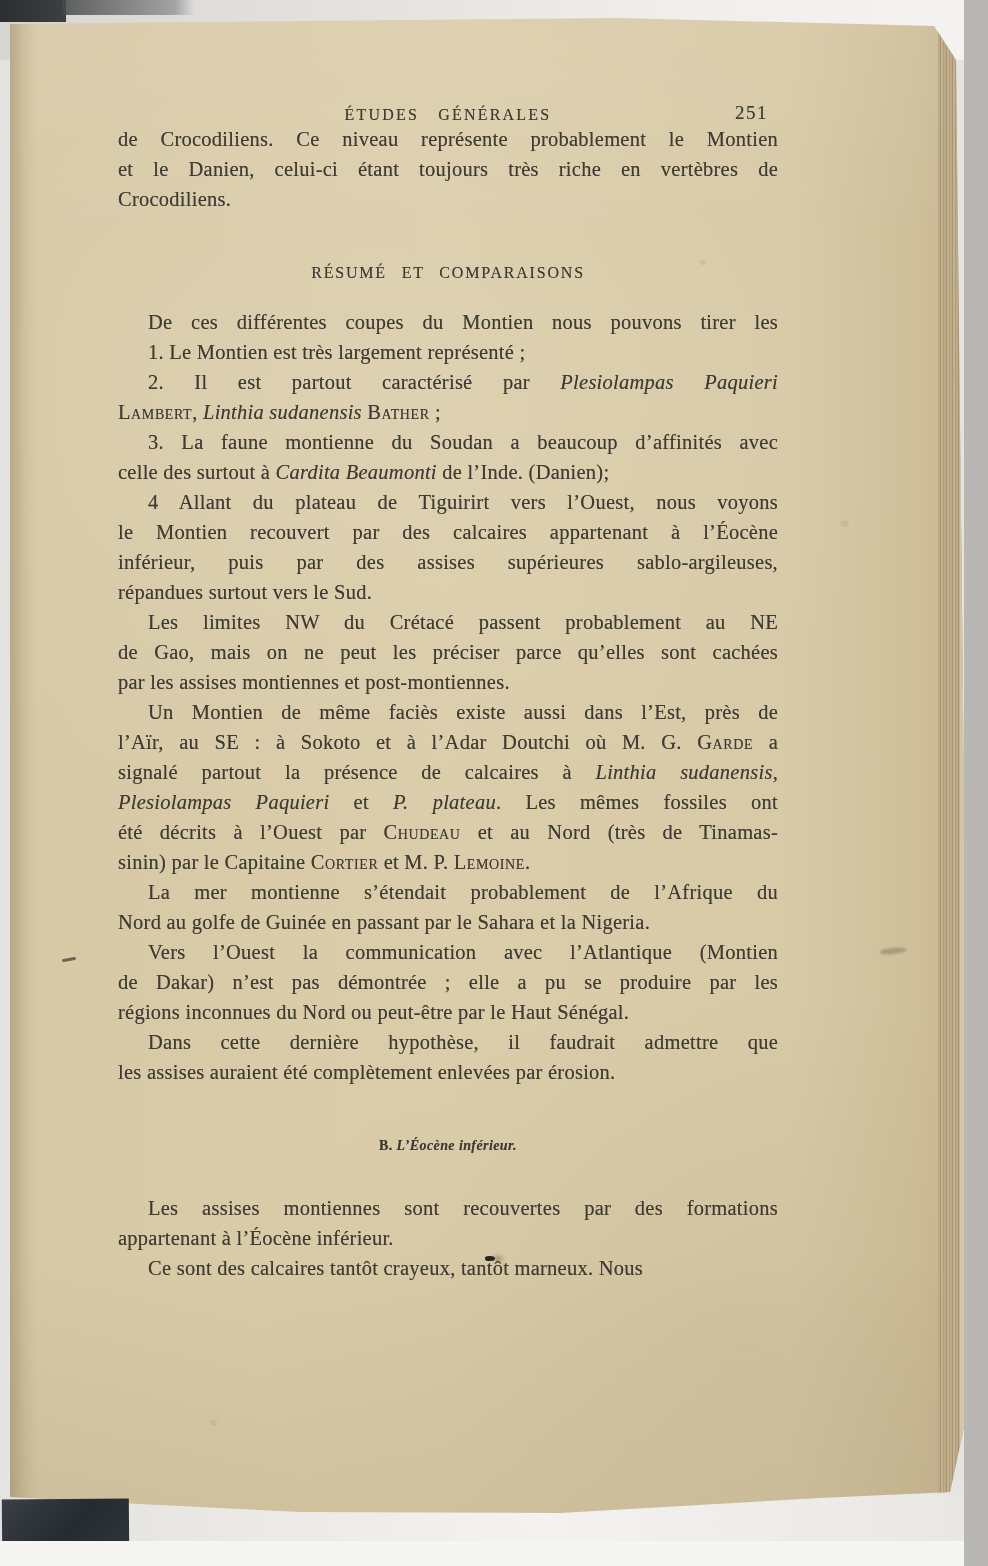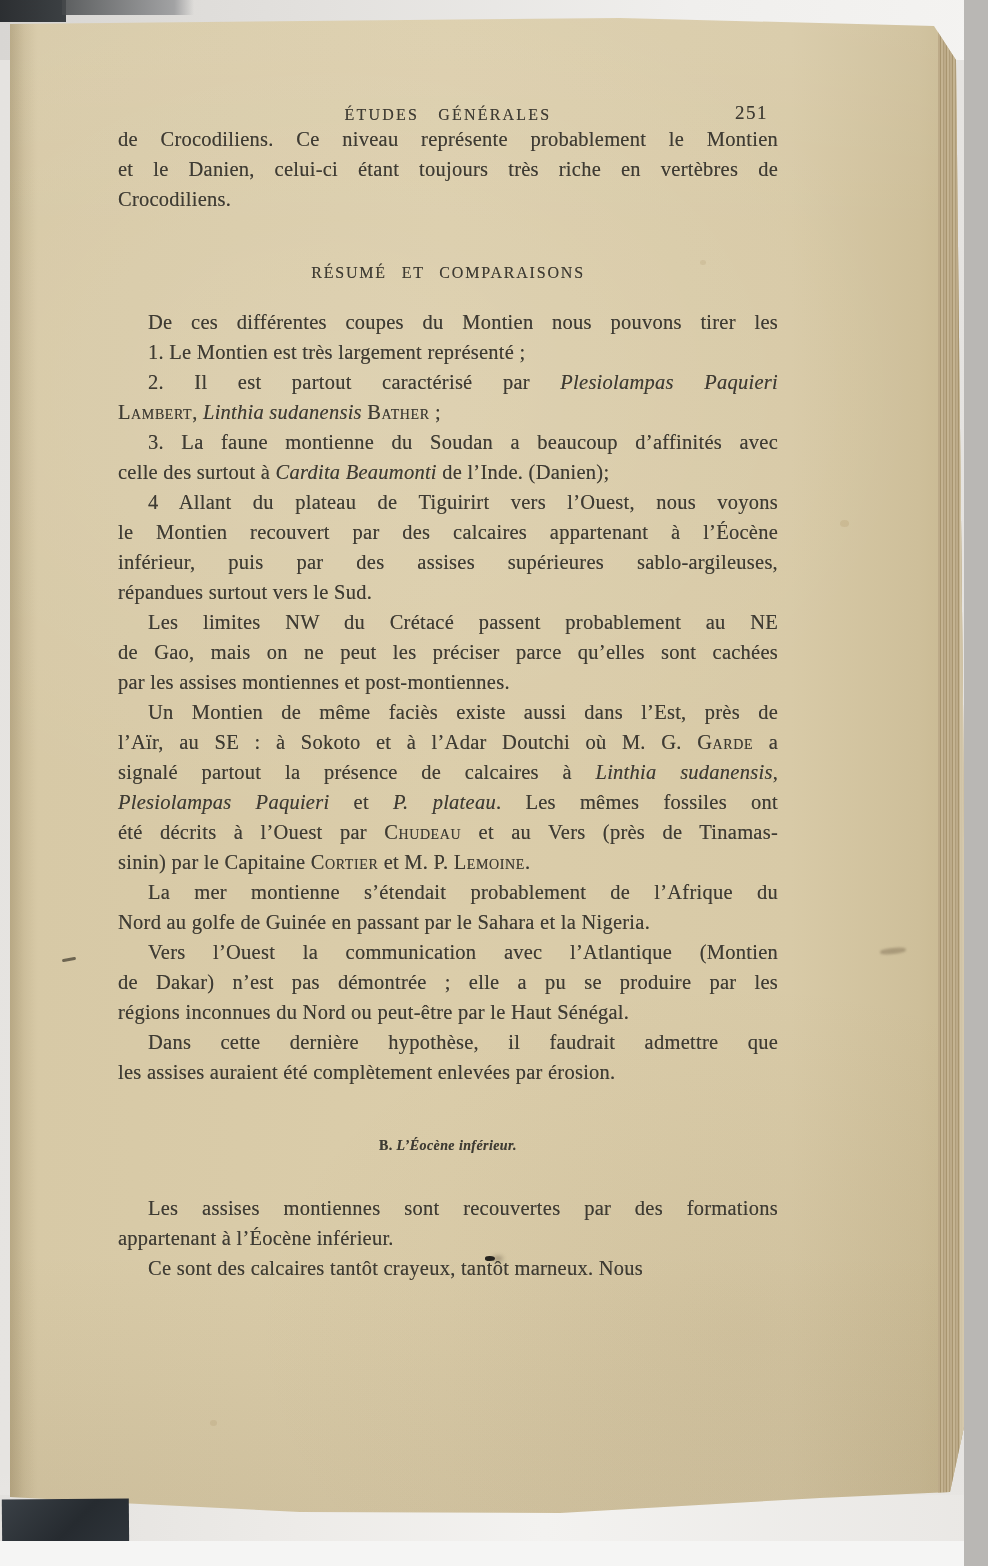--- a/index.html
+++ b/index.html
@@ -152,21 +152,21 @@
         <div class="block para indent">
           <div class="line just"><span>Les limites NW du Crétacé passent probablement au NE</span></div>
           <div class="line just"><span>de Gao, mais on ne peut les préciser parce qu’elles sont cachées</span></div>
           <div class="line"><span>par les assises montiennes et post-montiennes.</span></div>
         </div>
         <div class="block para indent">
           <div class="line just"><span>Un Montien de même faciès existe aussi dans l’Est, près de</span></div>
           <div class="line just"><span>l’Aïr, au SE : à Sokoto et à l’Adar Doutchi où M. G. </span><span class="sc">Garde</span><span> a</span></div>
           <div class="line just"><span>signalé partout la présence de calcaires à </span><span class="i">Linthia sudanensis</span><span>,</span></div>
           <div class="line just"><span class="i">Plesiolampas Paquieri</span><span> et </span><span class="i">P. plateau</span><span>. Les mêmes fossiles ont</span></div>
-          <div class="line just"><span>été décrits à l’Ouest par </span><span class="sc">Chudeau</span><span> et au Vers (près de Tinamas-</span></div>
+          <div class="line just"><span>été décrits à l’Ouest par </span><span class="sc">Chudeau</span><span> et au Nord (très de Tinamas-</span></div>
           <div class="line"><span>sinin) par le Capitaine </span><span class="sc">Cortier</span><span> et M. P. </span><span class="sc">Lemoine</span><span>.</span></div>
         </div>
         <div class="block para indent">
           <div class="line just"><span>La mer montienne s’étendait probablement de l’Afrique du</span></div>
           <div class="line"><span>Nord au golfe de Guinée en passant par le Sahara et la Nigeria.</span></div>
         </div>
         <div class="block para indent">
           <div class="line just"><span>Vers l’Ouest la communication avec l’Atlantique (Montien</span></div>
           <div class="line just"><span>de Dakar) n’est pas démontrée ; elle a pu se produire par les</span></div>
           <div class="line"><span>régions inconnues du Nord ou peut-être par le Haut Sénégal.</span></div>

